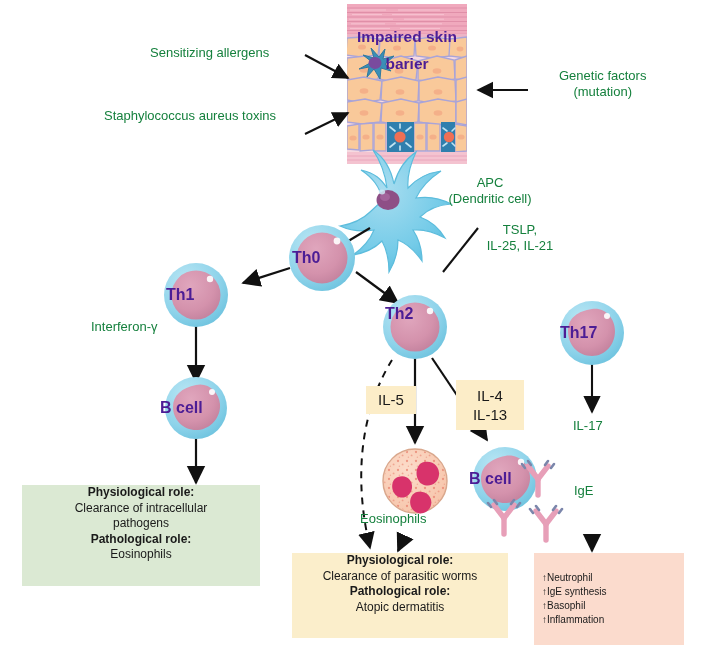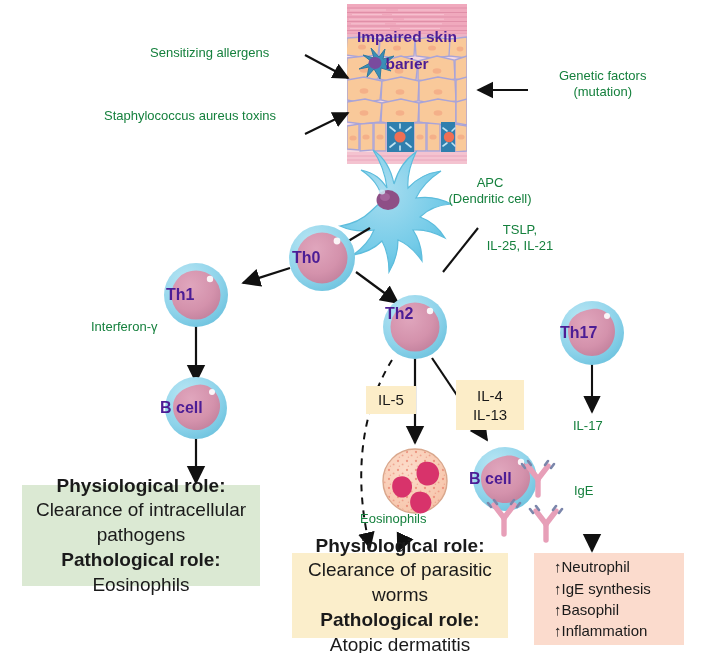--- a/index.html
+++ b/index.html
@@ -17,24 +17,24 @@
     position:absolute;display:flex;align-items:center;justify-content:space-between;
     font-weight:bold;color:#4c1d95;pointer-events:none;
   }
   .box{position:absolute;box-sizing:border-box;}
   .box .hdr{font-weight:bold;}
   .box.green{background:#dbe9d3;}
   .box.yellow{background:#fbeecb;}
   .box.salmon{background:#fbdbcd;}
   .box.cytokine{background:#fcedc8;display:flex;flex-direction:column;
     align-items:center;justify-content:center;font-size:15px;line-height:1.3;}
-  .rolebox{font-size:19px;line-height:1.30;text-align:center;
-    display:flex;flex-direction:column;align-items:center;justify-content:center;}
-  .listbox{font-size:15px;line-height:1.42;text-align:left;
-    display:flex;flex-direction:column;justify-content:center;padding-left:20px;}
+  .rolebox{font-size:12px;line-height:1.30;text-align:center;
+    display:flex;flex-direction:column;align-items:center;}
+  .listbox{font-size:10px;line-height:1.42;text-align:left;
+    display:flex;flex-direction:column;justify-content:center;padding-left:8px;}
   .listbox .row{white-space:nowrap;}
   .arrowup{font-weight:bold;}
 </style>
 </head>
 <body>
 
 <div id="canvas">
 
   <svg class="layer" viewBox="0 0 718 653">
     <defs>

